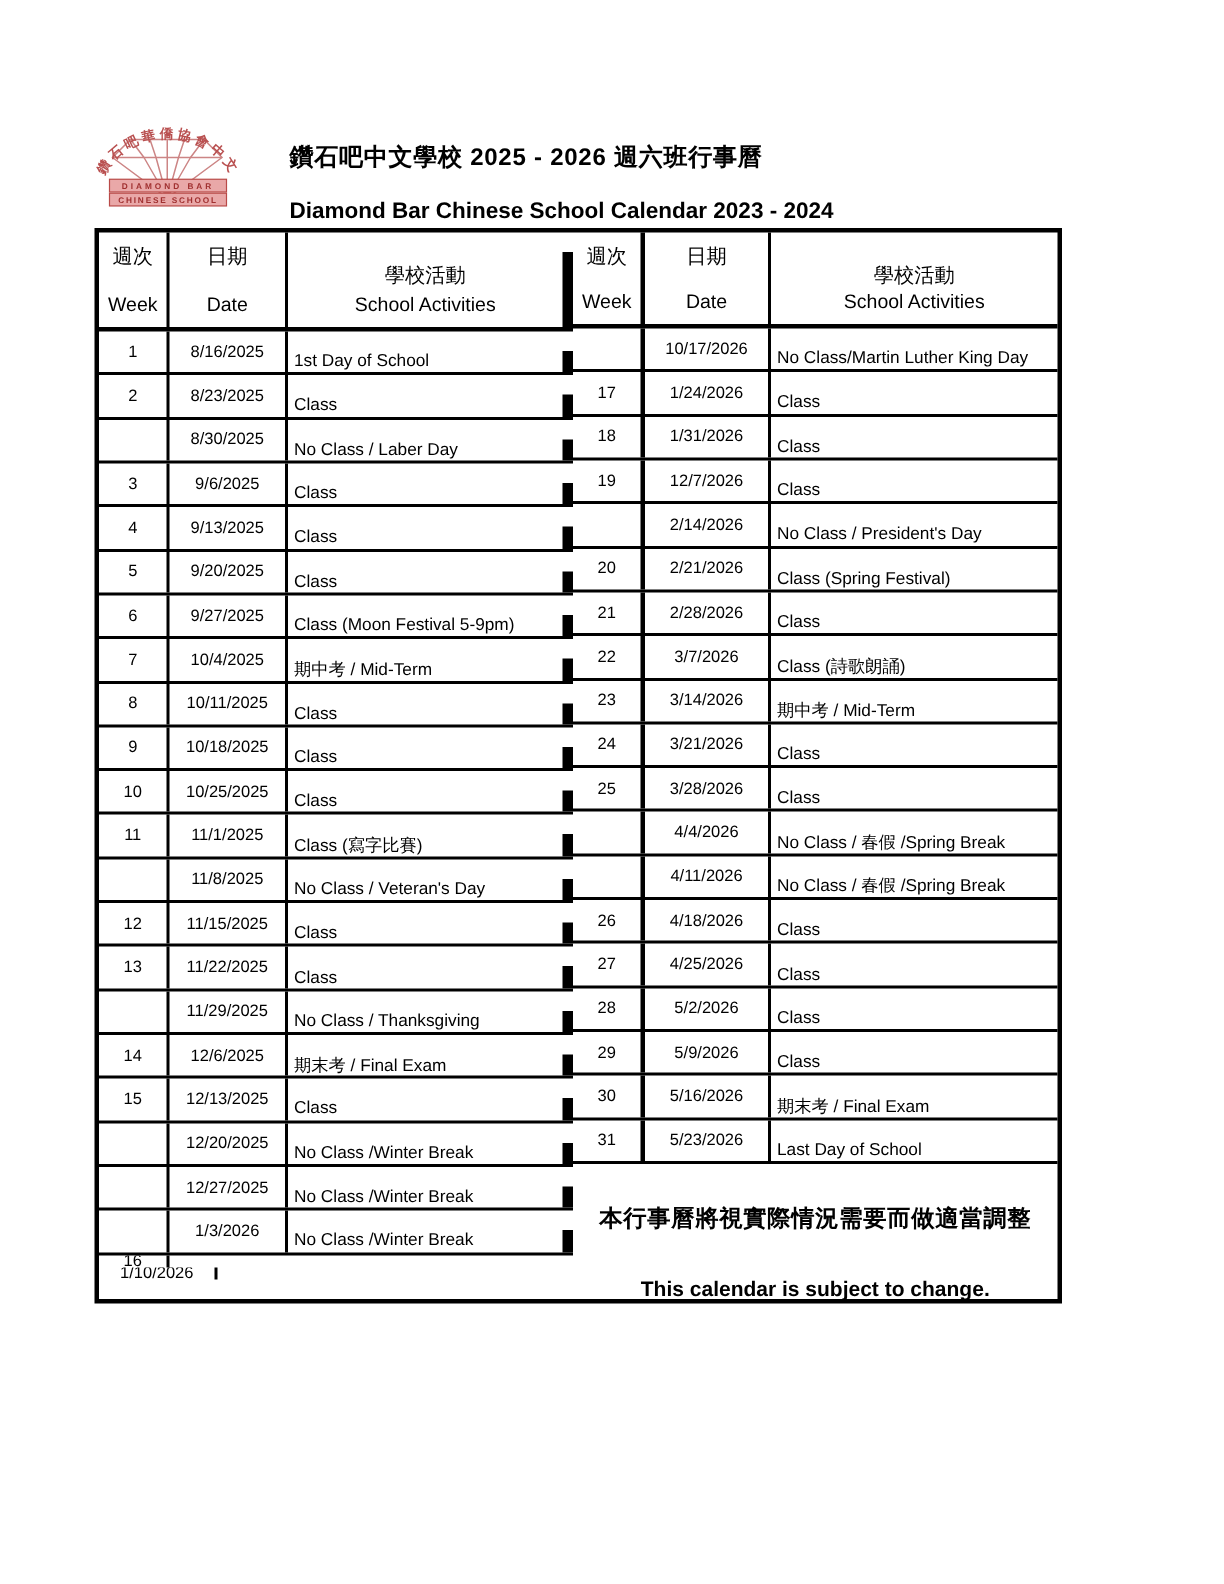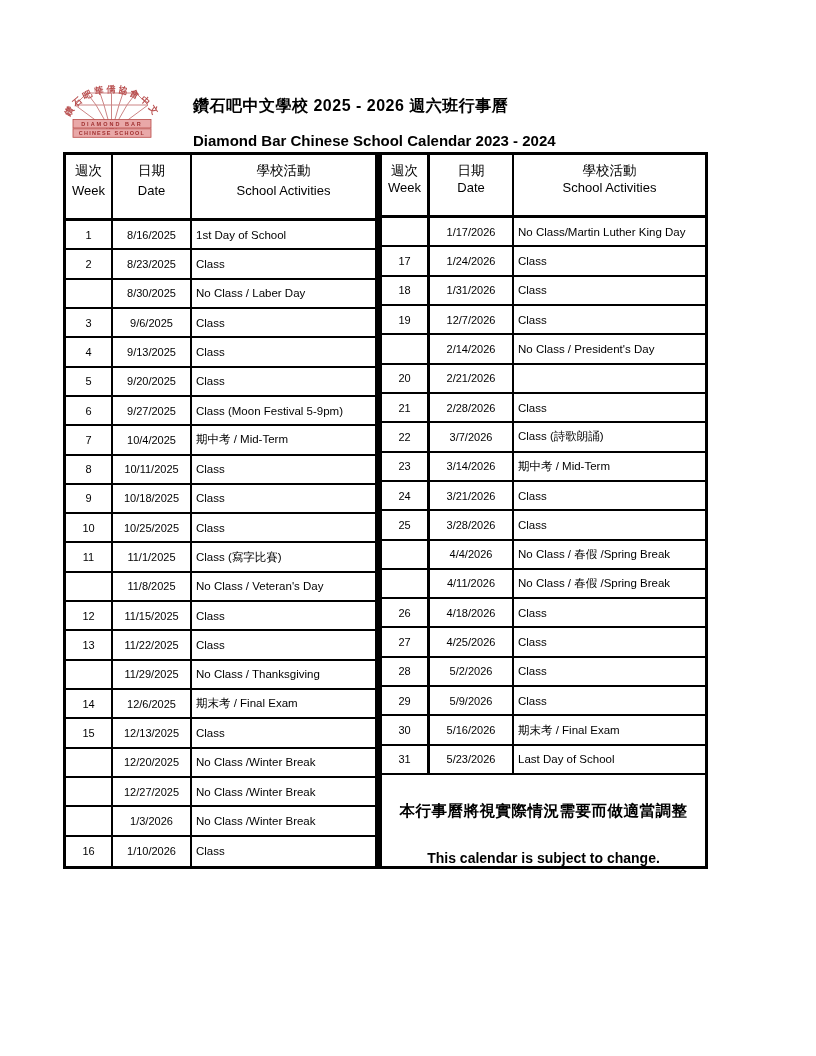--- a/index.html
+++ b/index.html
@@ -23,31 +23,31 @@
     width:645px; height:717px;
     border:3px solid #000;
     display:flex;
   }
   .half { display:flex; flex-direction:column; height:100%; }
   .half.left  { width:316px; }
   .half.right { width:323px; flex:1; }
   .thead { display:flex; height:66px; border-bottom:3px solid #000; }
   .hcell {
     display:flex; flex-direction:column; justify-content:space-between;
-    padding:7px 0 20px; text-align:center;
+    padding:7px 0 8px; text-align:center;
   }
   .h-zh { font-size:13.5px; }
   .h-en { font-size:13px; }
   .tbody { display:flex; flex-direction:column; }
   .trow { display:flex; height:29.318px; border-bottom:2.5px solid #000; }
-  .left .tbody .trow:last-child { border-bottom:none; }
+  .left .tbody .trow:last-child { border-bottom:none;flex-direction:column; }
   .cell { display:flex; align-items:center; justify-content:center; font-size:11px; overflow:hidden; white-space:nowrap; }
   .c-week { width:47px;  border-right:2.5px solid #000; }
   .c-date { width:79px;  border-right:2.5px solid #000; }
-  .c-act  { flex:1; justify-content:flex-start; padding-left:4px; font-size:11.5px; border-right:7px solid #000; }
+  .c-act  { flex:1; justify-content:flex-start; padding-left:4px; font-size:11.5px; border-right:7px solid #000;margin-top:13px; }
   .right .c-week { width:48px; border-right:3px solid #000; }
   .right .c-date { width:84px; border-right:2.5px solid #000; }
   .right .c-act  { border-right:none; }
   
   .note { flex:1; text-align:center; padding-top:26px; }
   .note-zh { font-size:15.5px; font-weight:bold; letter-spacing:0.5px; }
   .note-en { font-size:14px;  font-weight:bold; margin-top:28px; }
 </style>
 </head>
 <body>
@@ -223,21 +223,21 @@
           <span class="h-en">Date</span>
         </div>
         <div class="hcell c-act" style="justify-content:space-between; padding-left:0; text-align:center; display:flex; align-items:center;">
           <span class="h-zh">學校活動</span>
           <span class="h-en">School Activities</span>
         </div>
       </div>
       <div class="tbody" id="right-body">
           <div class="trow">
             <div class="cell c-week"></div>
-            <div class="cell c-date">1/17/2026</div>
+            <div class="cell c-date">10/17/2026</div>
             <div class="cell c-act">No Class/Martin Luther King Day</div>
           </div>
           <div class="trow">
             <div class="cell c-week">17</div>
             <div class="cell c-date">1/24/2026</div>
             <div class="cell c-act">Class</div>
           </div>
           <div class="trow">
             <div class="cell c-week">18</div>
             <div class="cell c-date">1/31/2026</div>
@@ -249,20 +249,21 @@
             <div class="cell c-act">Class</div>
           </div>
           <div class="trow">
             <div class="cell c-week"></div>
             <div class="cell c-date">2/14/2026</div>
             <div class="cell c-act">No Class / President's Day</div>
           </div>
           <div class="trow">
             <div class="cell c-week">20</div>
             <div class="cell c-date">2/21/2026</div>
+            <div class="cell c-act">Class  (Spring Festival)</div>
           </div>
           <div class="trow">
             <div class="cell c-week">21</div>
             <div class="cell c-date">2/28/2026</div>
             <div class="cell c-act">Class</div>
           </div>
           <div class="trow">
             <div class="cell c-week">22</div>
             <div class="cell c-date">3/7/2026</div>
             <div class="cell c-act">Class (詩歌朗誦)</div>

